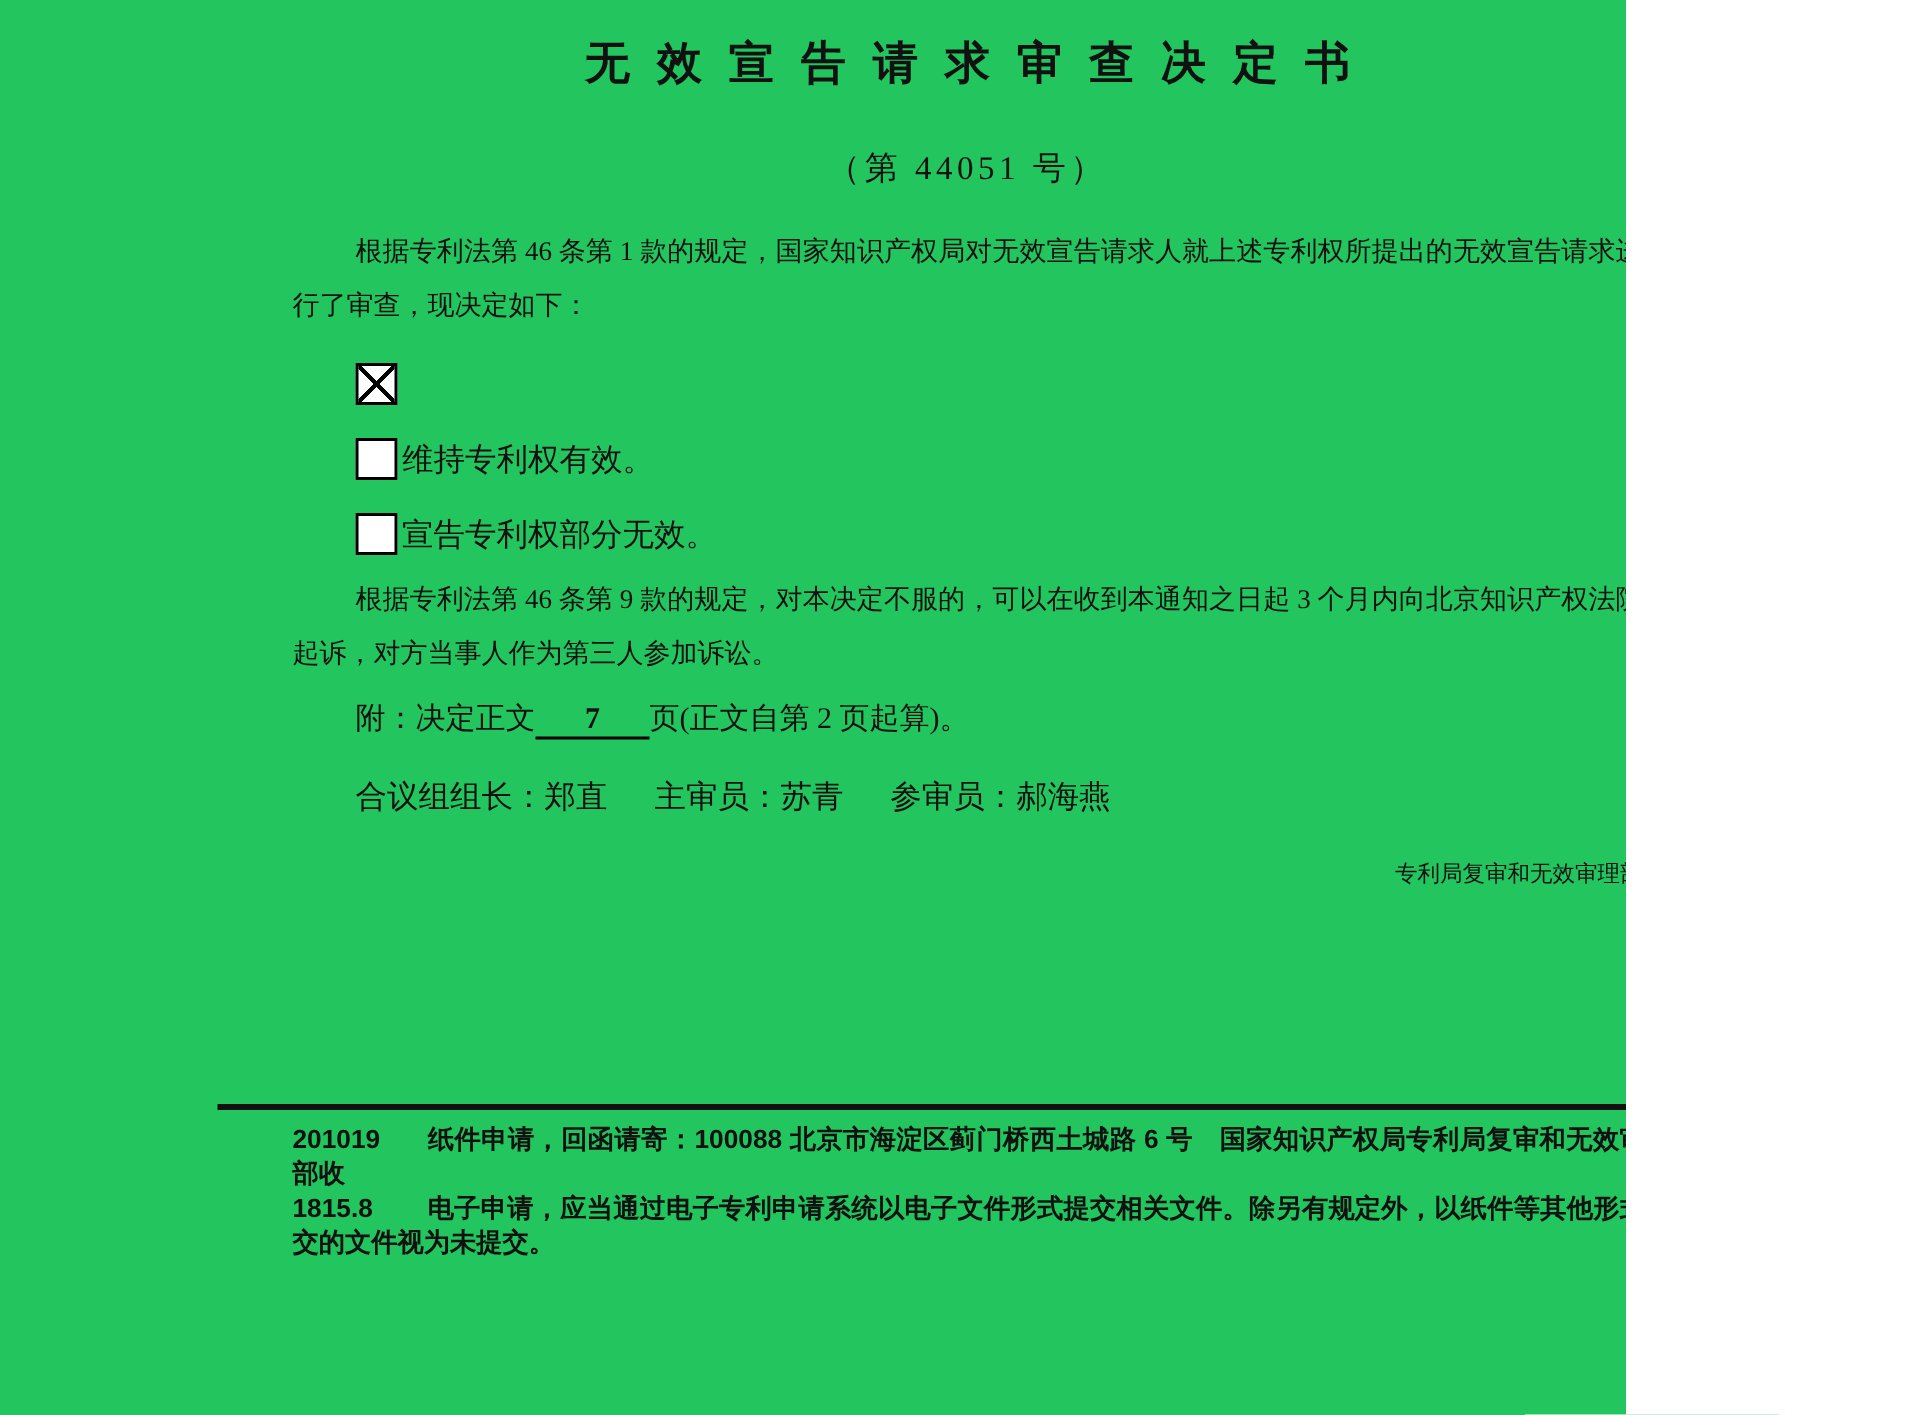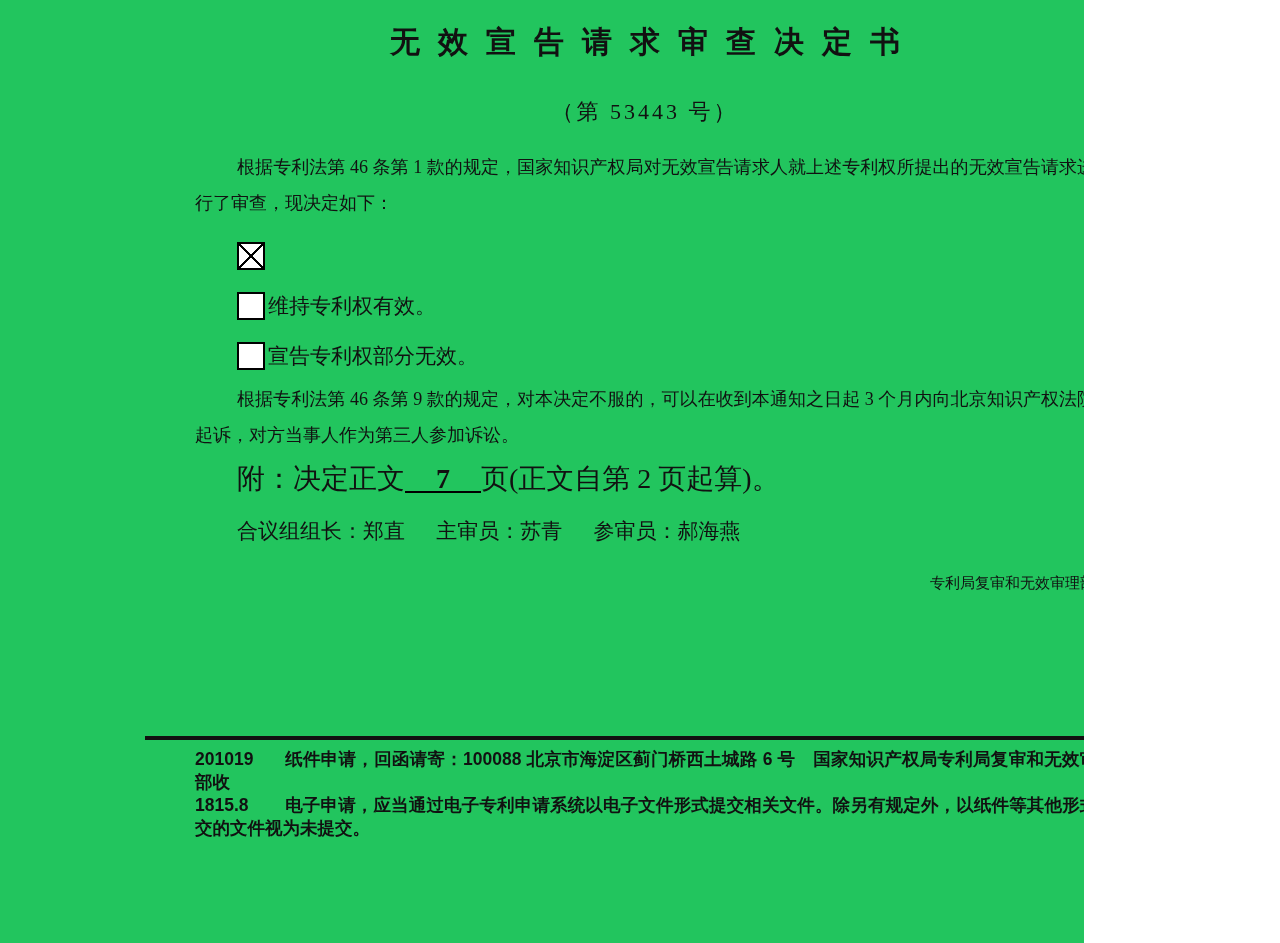--- a/index.html
+++ b/index.html
@@ -65,21 +65,21 @@
     margin-right: 3px;
     background: #fff;
     flex: 0 0 auto;
   }
   .checkbox.checked {
     background-image:
       linear-gradient(45deg,  transparent calc(50% - 1.3px), #000 calc(50% - 1.3px), #000 calc(50% + 1.3px), transparent calc(50% + 1.3px)),
       linear-gradient(135deg, transparent calc(50% - 1.3px), #000 calc(50% - 1.3px), #000 calc(50% + 1.3px), transparent calc(50% + 1.3px));
   }
   .attach-line {
-    font-size: 28px;
+    font-size: 20px;
     line-height: 52px;
     text-indent: 42px;
     color: #111;
   }
   .blank-underline {
     display: inline-block;
     min-width: 76px;
     border-bottom: 2px solid #000;
     text-align: center;
     font-weight: bold;
@@ -129,21 +129,21 @@
   }
 </style>
 </head>
 <body>
 
 <div class="page">
   <div class="content">
 
     <div class="doc-title">无效宣告请求审查决定书</div>
 
-    <div class="doc-number">（第 53443 号）</div>
+    <div class="doc-number">（第 44051 号）</div>
 
     <div class="para para-1">根据专利法第 46 条第 1 款的规定，国家知识产权局对无效宣告请求人就上述专利权所提出的无效宣告请求进行了审查，现决定如下：</div>
 
     <div class="decision-list">
       <div class="decision-row">
         <span class="checkbox checked"></span>
       </div>
       <div class="decision-row">
         <span class="checkbox"></span>
         <span>维持专利权有效。</span>

